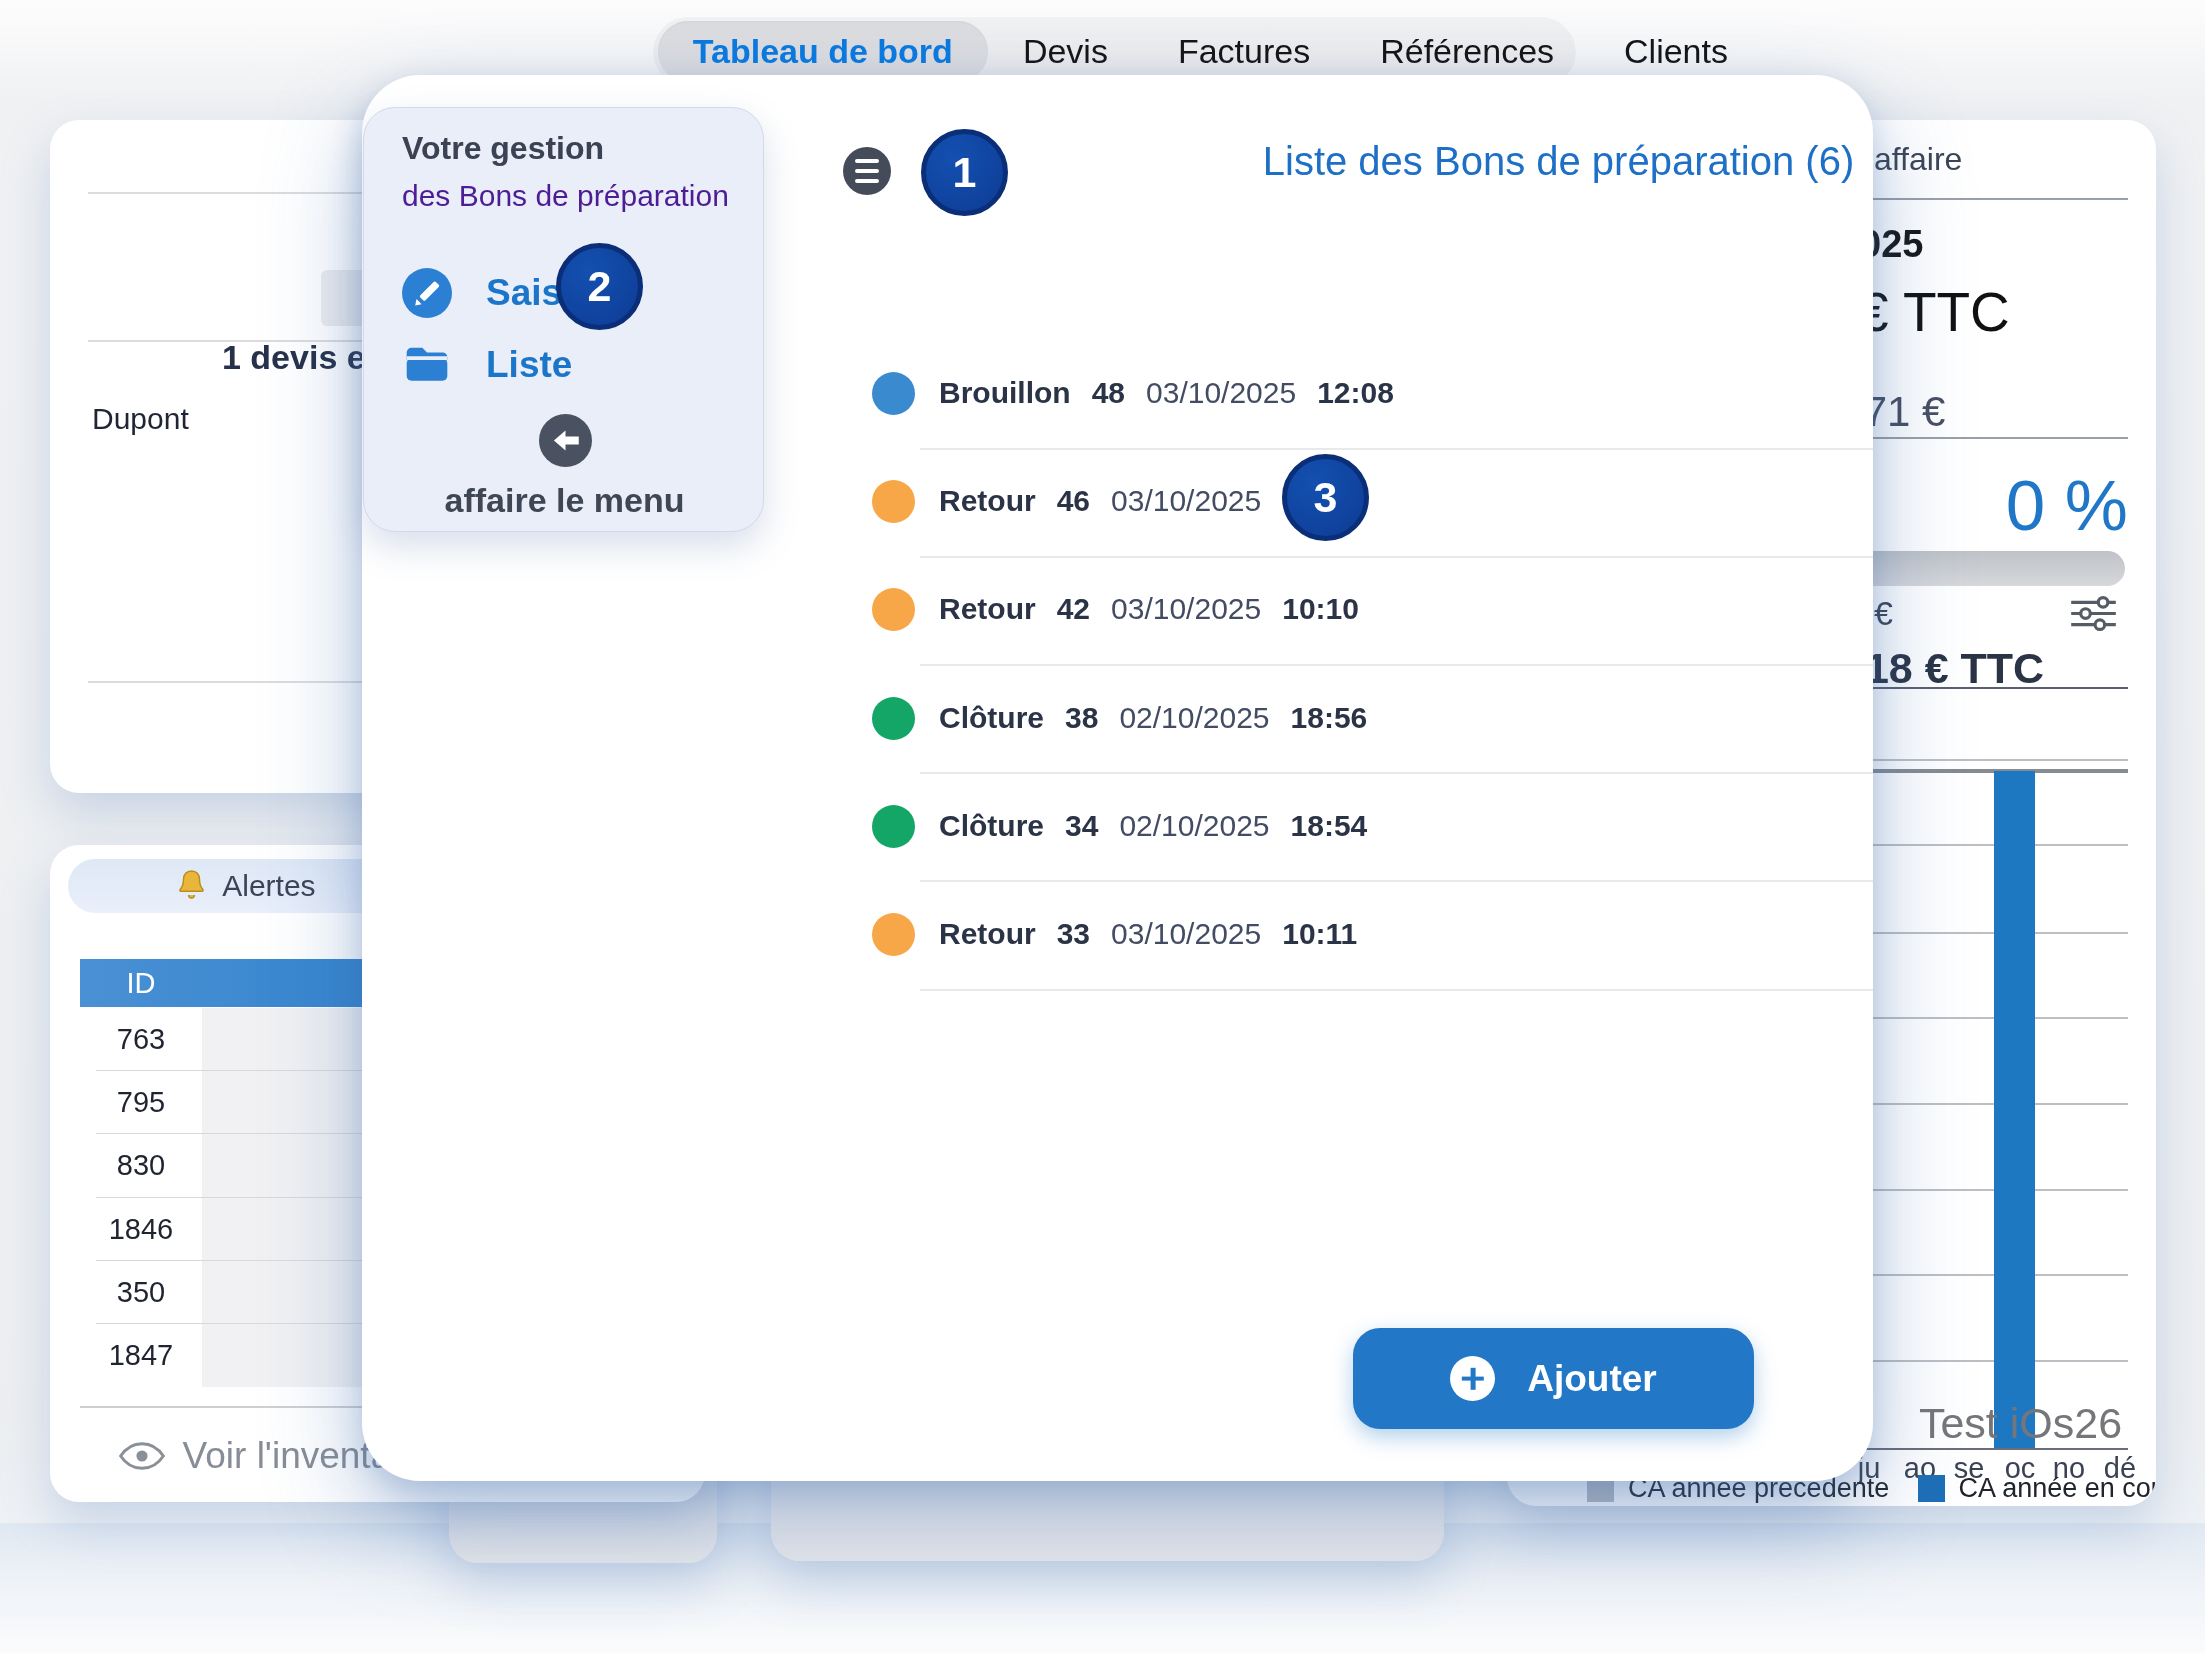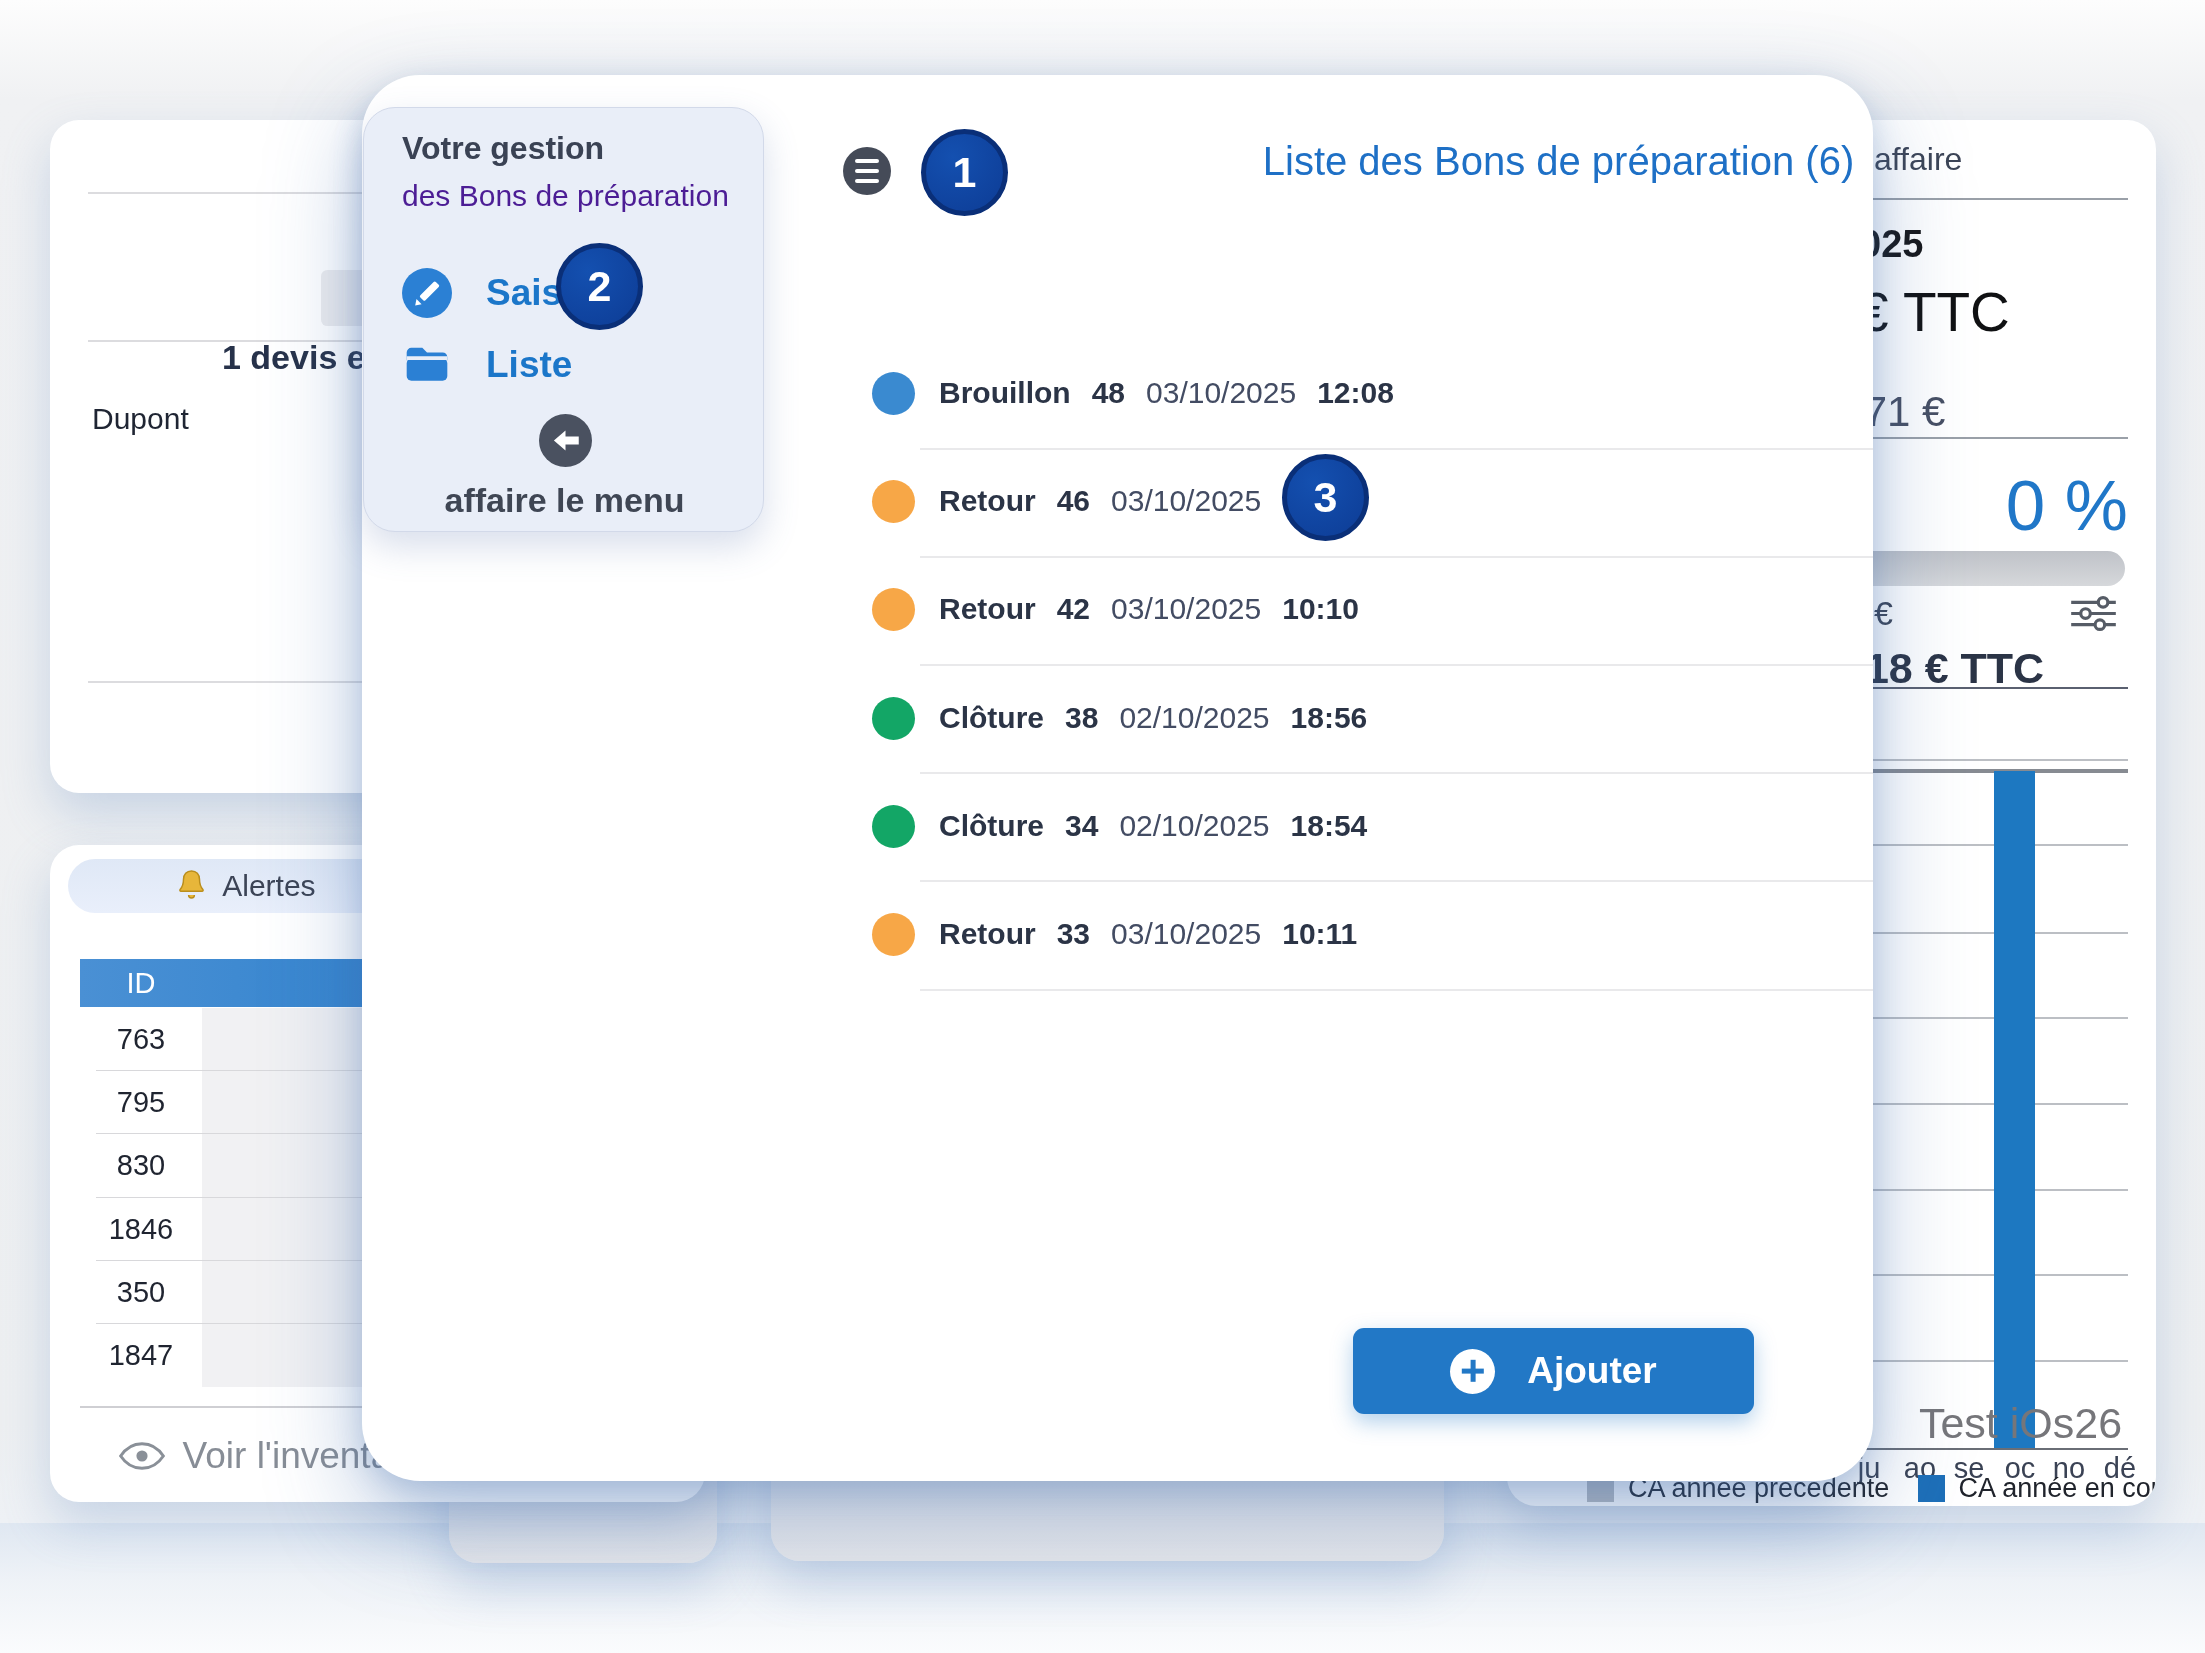--- a/index.html
+++ b/index.html
@@ -75,21 +75,21 @@
         border:1.6px solid #9aa0ab;box-sizing:border-box;display:flex;align-items:center;gap:21px;padding:0 27px;}
   .searchbar input{border:none;outline:none;background:transparent;font-size:34px;color:#2b3446;width:801px;
         font-family:"Liberation Sans",sans-serif;}
   .searchbar input::placeholder{color:#b7bac1;}
   .bp-row{left:510px;width:1001px;height:0;display:flex;align-items:center;gap:0;}
   .dot{width:43px;height:43px;border-radius:50%;flex:0 0 auto;}
   .bp-text{margin-left:24px;font-size:30px;display:flex;align-items:baseline;gap:21px;white-space:nowrap;}
   .bp-status,.bp-num,.bp-time{font-weight:600;color:#2b3446;}
   .bp-date{font-weight:400;color:#434c63;}
   .bp-sep{left:558px;width:953px;height:1.6px;background:#e9e9eb;}
-  .add-btn{left:991px;top:1253px;width:401px;height:86px;border-radius:11px;background:#2278c6;border:none;
+  .add-btn{left:991px;top:1253px;width:401px;height:101px;border-radius:27px;background:#2278c6;border:none;
         display:flex;align-items:center;justify-content:center;gap:32px;color:#fff;font-size:37px;font-weight:600;
         font-family:"Liberation Sans",sans-serif;box-shadow:0 8px 21px rgba(34,120,198,.35);}
   .white-plus{width:45px;height:45px;border-radius:50%;background:#fff;position:relative;flex:0 0 auto;}
   .white-plus::before,.white-plus::after{content:"";position:absolute;background:#2278c6;left:50%;top:50%;transform:translate(-50%,-50%);}
   .white-plus::before{width:22.4px;height:4.8px;}
   .white-plus::after{width:4.8px;height:22.4px;}
 
   
   .menu-panel{left:363px;top:107px;width:401px;height:425px;border-radius:32px;background:#e9eef8;
         border:1.6px solid #d2d9e9;box-sizing:border-box;box-shadow:0 14.4px 35px rgba(80,110,170,.22);}
@@ -100,20 +100,30 @@
   .mp-close-circle{left:175px;top:306px;width:53px;height:53px;}
   .mp-close-label{left:0;top:373px;width:401px;text-align:center;font-size:34px;font-weight:700;color:#3f4654;white-space:nowrap;}
 </style>
 </head>
 <body>
 
 <div class="page">
 
   <div class="abs bottom-fade"></div>
 
+  <div class="abs tabbar">
+    <div class="tab active">Tableau de bord</div>
+    <div class="tab">Devis</div>
+    <div class="tab">Factures</div>
+    <div class="tab">Références</div>
+    <div class="tab">Clients</div>
+    <svg class="tab-chevron" viewBox="0 0 24 24" fill="none" stroke="#141416" stroke-width="2.6" stroke-linecap="round" stroke-linejoin="round">
+        <polyline points="8,4 16,12 8,20"></polyline>
+      </svg>
+  </div>
 
   <div class="abs card quotes-card">
     <div class="hline" style="left:38px;top:72px;width:595px;"></div>
     <div class="abs quotes-title">1 devis en att</div>
     <div class="abs quotes-chip"></div>
     <div class="abs quotes-customer">Dupont</div>
     <div class="hline" style="left:38px;top:220px;width:595px;"></div>
     <div class="hline" style="left:38px;top:561px;width:595px;"></div>
 
   </div>

